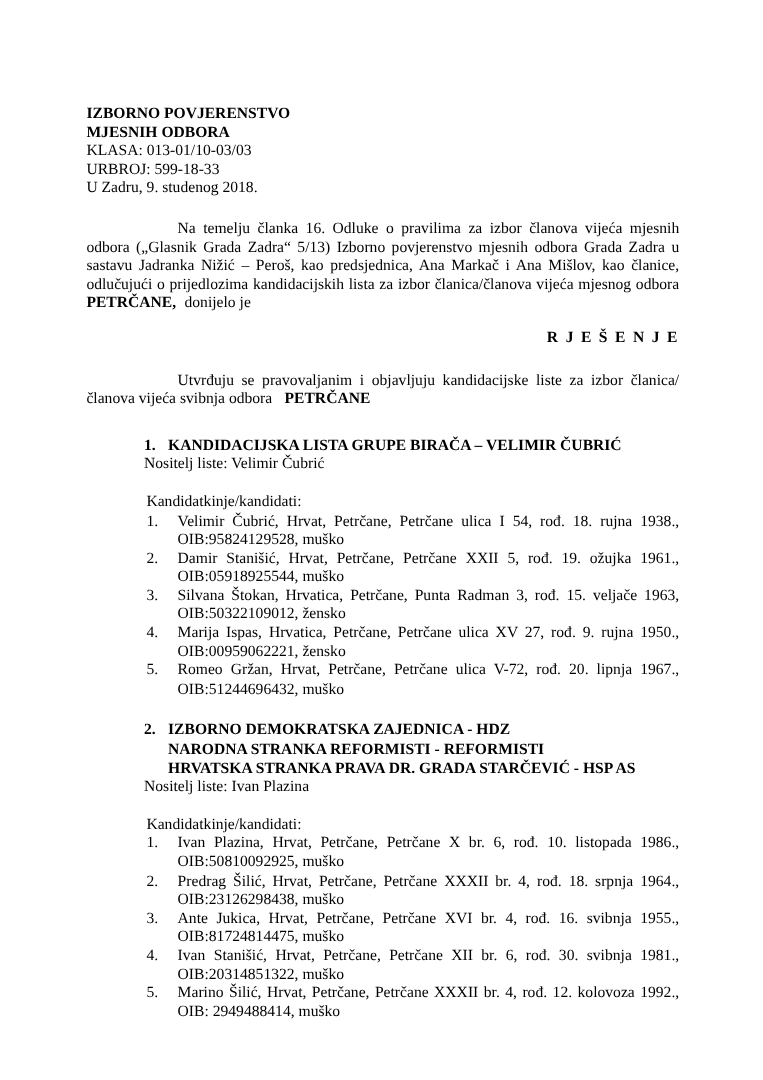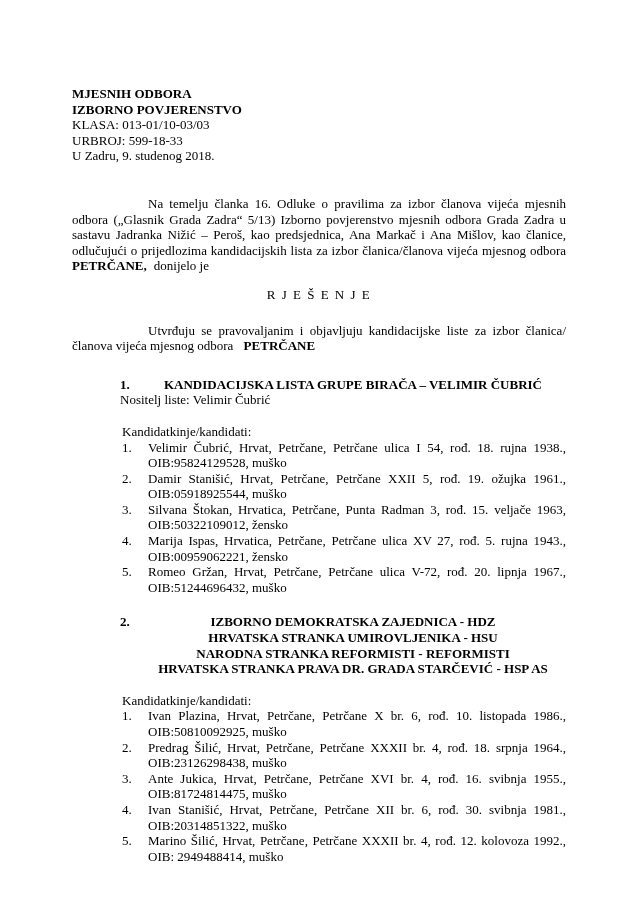--- a/index.html
+++ b/index.html
@@ -19,77 +19,77 @@
   .content {
     position: absolute;
     left: 72px; top: 86px;
     width: 494px;
     font-size: 13px;
     line-height: 15.6px;
   }
   .letterhead .lh-line { font-weight: bold; }
   .meta { }
   .intro {
-    margin-top: 32px;
+    margin-top: 18px;
     text-align: justify;
     text-indent: 76px;
   }
   .bold { font-weight: bold; }
   .gap-left { margin-left: 7px; }
   .doc-title {
     margin-top: 7px;
-    text-align: center;
-    font-weight: normal;
+    text-align: right;
+    font-weight: bold;
     letter-spacing: 1.5px;
   }
   .determination {
     margin-top: 20px;
     text-align: justify;
     text-indent: 76px;
   }
   .section { margin-top: 23px; }
   .section-2 { margin-top: 19px; }
   .section-heading {
     display: flex;
     font-weight: bold;
     padding-left: 48px;
   }
   .section-num { flex: 0 0 20px; }
-  .section-titles { flex: 1; text-align: center; }
+  .section-titles { flex: 1; }
   .nositelj { padding-left: 48px; }
   .cand-label { padding-left: 50px; margin-top: 16px; }
   .cand {
     display: flex;
     padding-left: 50px;
   }
   .cand-num { flex: 0 0 26px; }
   .cand-text { flex: 1; text-align: justify; }
 </style>
 </head>
 <body>
 
 <div class="page">
   <div class="content">
 
     <div class="letterhead">
+      <div class="lh-line">IZBORNO POVJERENSTVO</div>
       <div class="lh-line">MJESNIH ODBORA</div>
-      <div class="lh-line">IZBORNO POVJERENSTVO</div>
     </div>
 
     <div class="meta">
       <div>KLASA: 013-01/10-03/03</div>
       <div>URBROJ: 599-18-33</div>
       <div>U Zadru, 9. studenog 2018.</div>
     </div>
 
     <p class="intro"><span>Na temelju članka 16. Odluke o pravilima za izbor članova vijeća mjesnih odbora („Glasnik Grada Zadra“ 5/13) Izborno povjerenstvo mjesnih odbora Grada Zadra u sastavu Jadranka Nižić – Peroš, kao predsjednica, Ana Markač i Ana Mišlov, kao članice, odlučujući o prijedlozima kandidacijskih lista za izbor članica/članova vijeća mjesnog odbora </span><span class="bold">PETRČANE,</span><span class="gap-left">donijelo je</span></p>
 
     <div class="doc-title">R J E Š E N J E</div>
 
-    <p class="determination"><span>Utvrđuju se pravovaljanim i objavljuju kandidacijske liste za izbor članica/članova vijeća mjesnog odbora </span><span class="bold gap-left">PETRČANE</span></p>
+    <p class="determination"><span>Utvrđuju se pravovaljanim i objavljuju kandidacijske liste za izbor članica/članova vijeća svibnja odbora </span><span class="bold gap-left">PETRČANE</span></p>
 
     <div class="section">
       <div class="section-heading">
         <span class="section-num">1.</span>
         <span class="section-titles">
           <span>KANDIDACIJSKA LISTA GRUPE BIRAČA – VELIMIR ČUBRIĆ</span>
         </span>
       </div>
       <div class="nositelj">Nositelj liste: Velimir Čubrić</div>
 
@@ -102,38 +102,38 @@
       <div class="cand">
         <span class="cand-num">2.</span>
         <span class="cand-text">Damir Stanišić, Hrvat, Petrčane, Petrčane XXII 5, rođ. 19. ožujka 1961., OIB:05918925544, muško</span>
       </div>
       <div class="cand">
         <span class="cand-num">3.</span>
         <span class="cand-text">Silvana Štokan, Hrvatica, Petrčane, Punta Radman 3, rođ. 15. veljače 1963, OIB:50322109012, žensko</span>
       </div>
       <div class="cand">
         <span class="cand-num">4.</span>
-        <span class="cand-text">Marija Ispas, Hrvatica, Petrčane, Petrčane ulica XV 27, rođ. 5. rujna 1943., OIB:00959062221, žensko</span>
+        <span class="cand-text">Marija Ispas, Hrvatica, Petrčane, Petrčane ulica XV 27, rođ. 9. rujna 1950., OIB:00959062221, žensko</span>
       </div>
       <div class="cand">
         <span class="cand-num">5.</span>
         <span class="cand-text">Romeo Gržan, Hrvat, Petrčane, Petrčane ulica V-72, rođ. 20. lipnja 1967., OIB:51244696432, muško</span>
       </div>
     </div>
 
     <div class="section section-2">
       <div class="section-heading">
         <span class="section-num">2.</span>
         <span class="section-titles">
           <div>IZBORNO DEMOKRATSKA ZAJEDNICA - HDZ</div>
-          <div>HRVATSKA STRANKA UMIROVLJENIKA - HSU</div>
           <div>NARODNA STRANKA REFORMISTI - REFORMISTI</div>
           <div>HRVATSKA STRANKA PRAVA DR. GRADA STARČEVIĆ - HSP AS</div>
         </span>
       </div>
+      <div class="nositelj">Nositelj liste: Ivan Plazina</div>
 
       <div class="cand-label">Kandidatkinje/kandidati:</div>
 
       <div class="cand">
         <span class="cand-num">1.</span>
         <span class="cand-text">Ivan Plazina, Hrvat, Petrčane, Petrčane X br. 6, rođ. 10. listopada 1986., OIB:50810092925, muško</span>
       </div>
       <div class="cand">
         <span class="cand-num">2.</span>
         <span class="cand-text">Predrag Šilić, Hrvat, Petrčane, Petrčane XXXII br. 4, rođ. 18. srpnja 1964., OIB:23126298438, muško</span>

